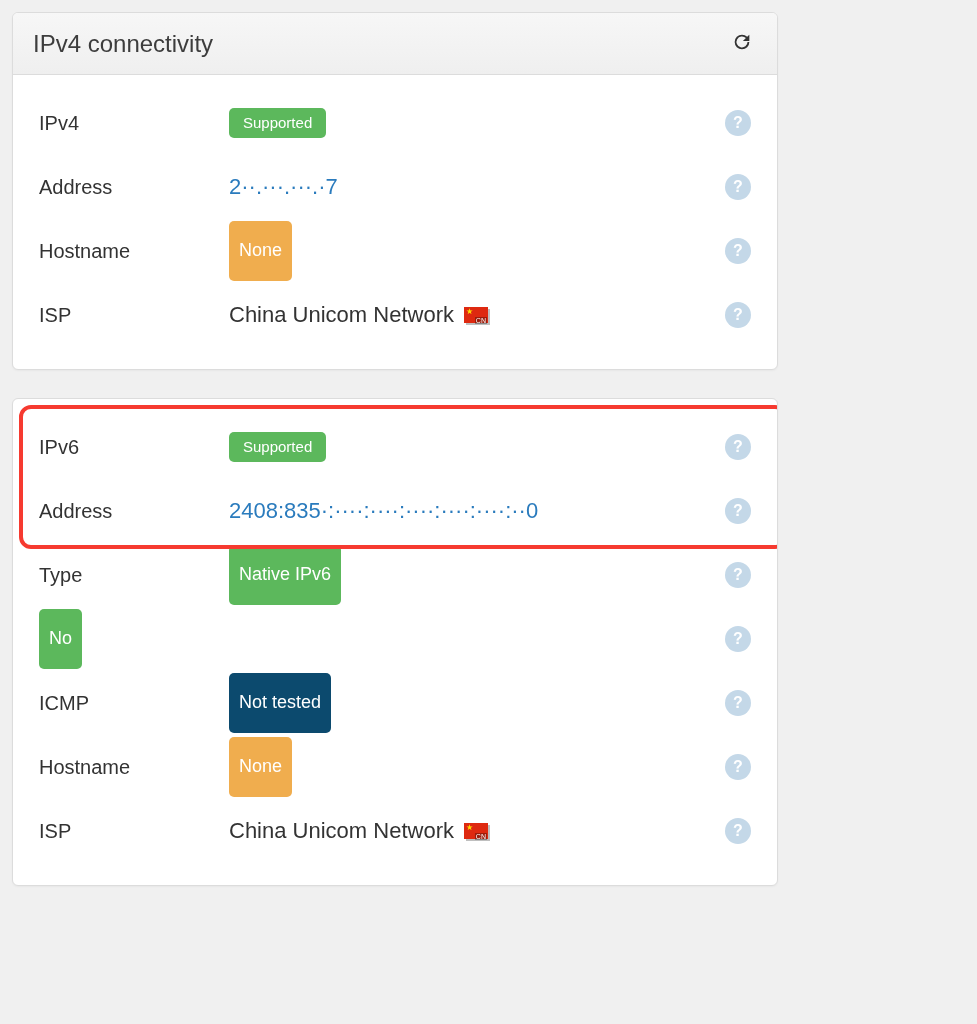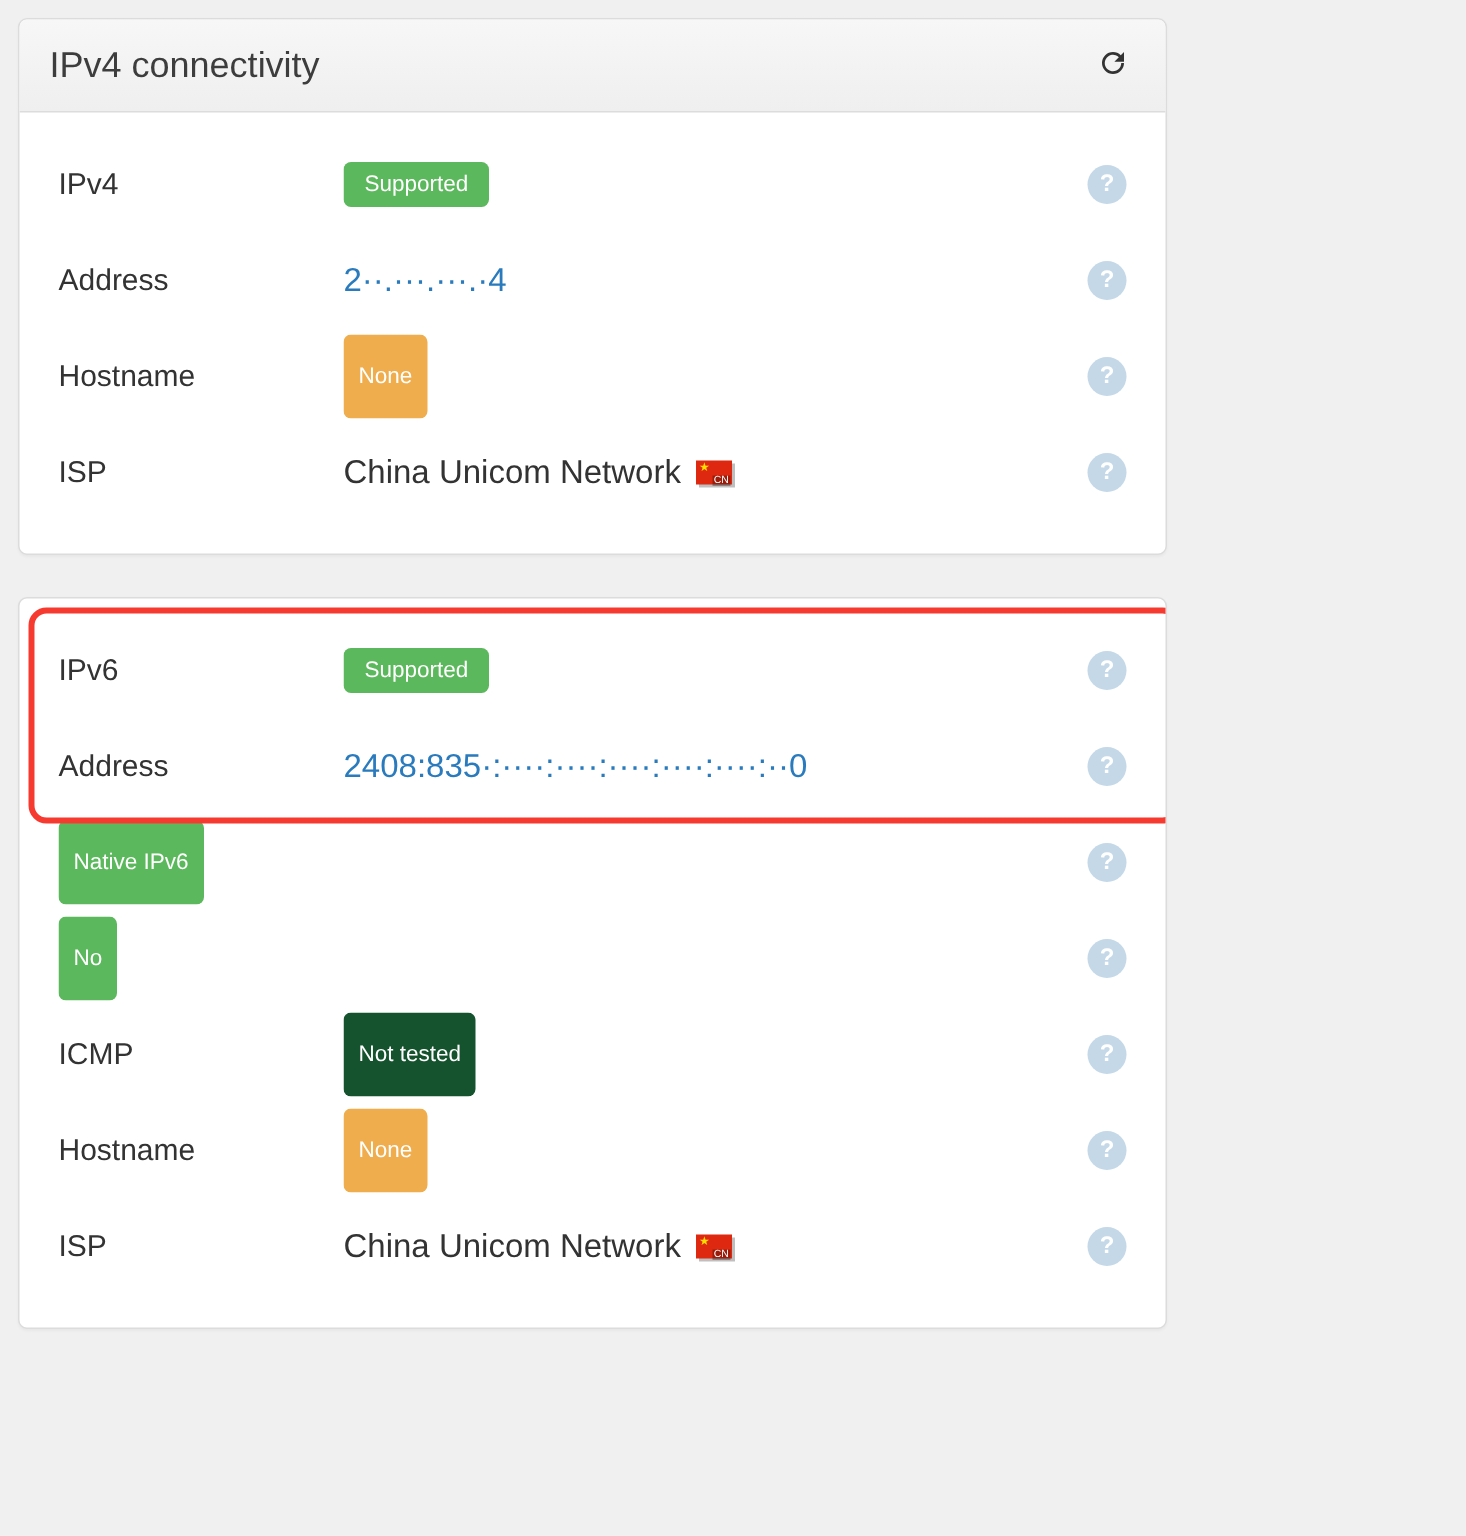--- a/index.html
+++ b/index.html
@@ -76,26 +76,26 @@
   }
   .badge {
     display: inline-block;
     border-radius: 5px;
     color: #fff;
     font-size: 15px;
     padding: 6px 14px;
     line-height: 1.2;
   }
   .badge-sm {
-    font-size: 15px;
+    font-size: 18px;
     padding: 19px 10px;
   }
   .badge-green { background: #5cb85c; }
   .badge-orange { background: #f0ad4e; }
-  .badge-gray { background: #14532d; }
+  .badge-gray { background: #0c4a6e; }
   .link { color: #2a7bbd; text-decoration: none; }
   .help-icon {
     width: 26px; height: 26px;
     border-radius: 50%;
     background: #c4d8e8;
     color: #fff;
     display: inline-flex;
     align-items: center;
     justify-content: center;
     font-weight: 700;
@@ -157,21 +157,21 @@
         <div class="row-label">IPv4</div>
         <div class="row-value">
           <span class="badge badge-green">Supported</span>
         </div>
         <div class="row-help"><button class="help-icon">?</button></div>
       </div>
 
       <div class="row">
         <div class="row-label">Address</div>
         <div class="row-value">
-          <a href="#" class="link">2··.···.···.·4</a>
+          <a href="#" class="link">2··.···.···.·7</a>
         </div>
         <div class="row-help"><button class="help-icon">?</button></div>
       </div>
 
       <div class="row">
         <div class="row-label">Hostname</div>
         <div class="row-value">
           <span class="badge badge-sm badge-orange">None</span>
         </div>
         <div class="row-help"><button class="help-icon">?</button></div>
@@ -204,20 +204,21 @@
 
       <div class="row">
         <div class="row-label">Address</div>
         <div class="row-value">
           <a href="#" class="link">2408:835·:····:····:····:····:····:··0</a>
         </div>
         <div class="row-help"><button class="help-icon">?</button></div>
       </div>
 
       <div class="row">
+        <div class="row-label">Type</div>
         <div class="row-value">
           <span class="badge badge-sm badge-green">Native IPv6</span>
         </div>
         <div class="row-help"><button class="help-icon">?</button></div>
       </div>
 
       <div class="row">
         <div class="row-value">
           <span class="badge badge-sm badge-green">No</span>
         </div>

